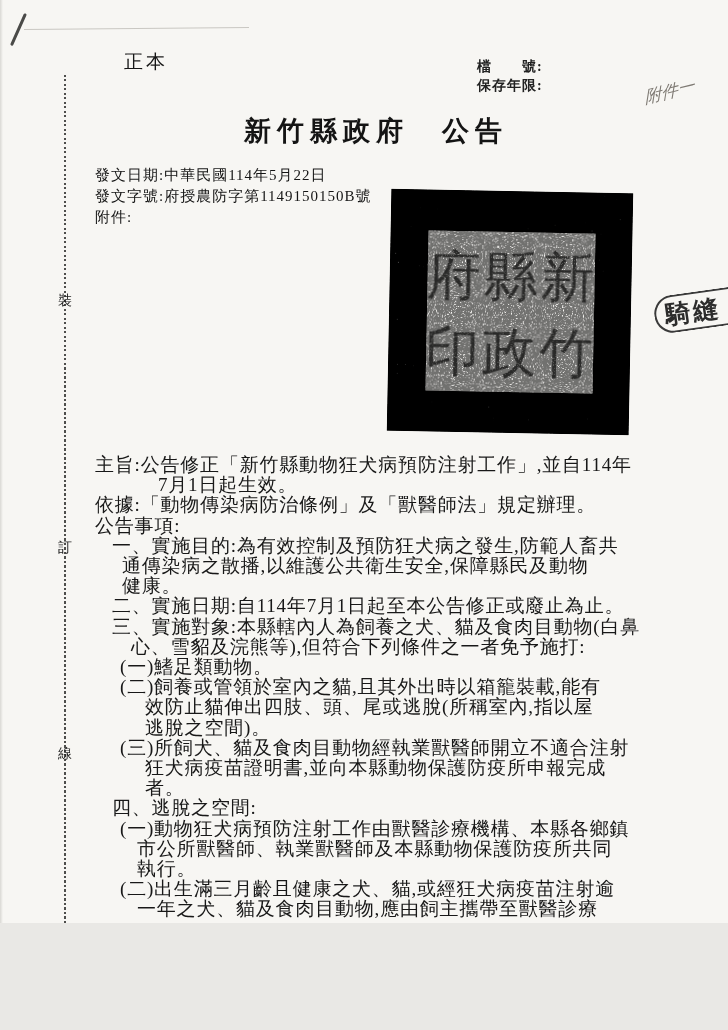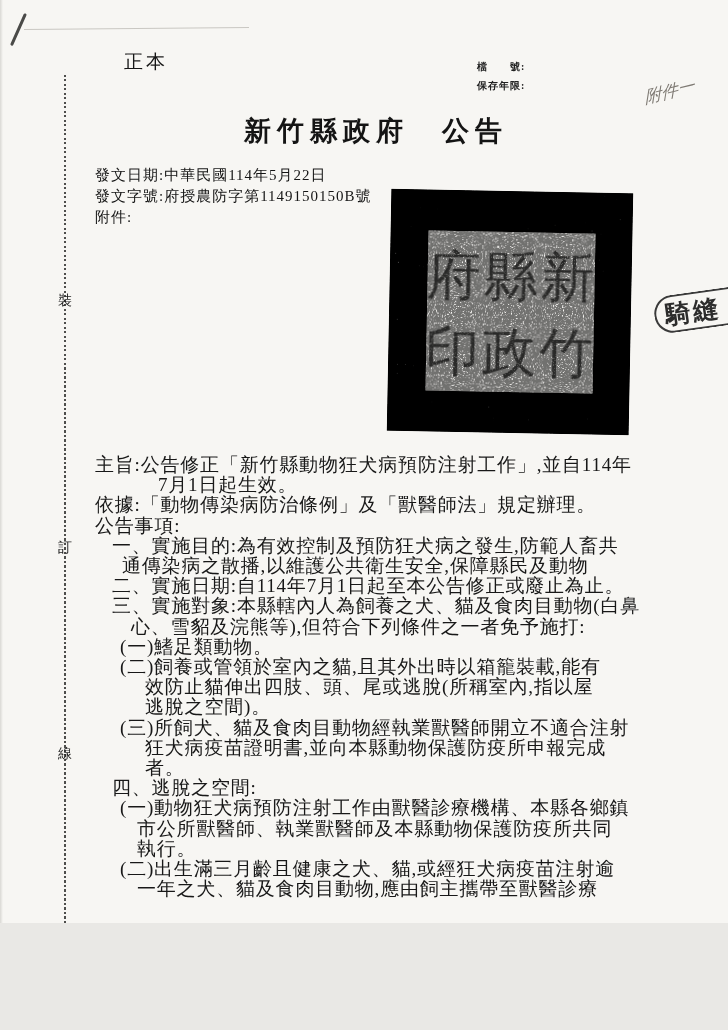--- a/index.html
+++ b/index.html
@@ -11,21 +11,21 @@
   }
   
   .edge-left{position:absolute;left:0;top:0;width:3px;height:1030px;
     background:linear-gradient(to right,#d9d8d4,rgba(217,216,212,0));}
   .artifact-slash{position:absolute;left:17px;top:12px;width:2.5px;height:35px;
     background:#4a4a48;transform:rotate(24deg);border-radius:2px;}
   .artifact-topline{position:absolute;left:24px;top:28px;width:225px;height:1px;
     background:#c9c7c2;transform:rotate(-0.5deg);}
   
   .copy-type{position:absolute;left:124px;top:49px;font-size:19px;letter-spacing:3px;color:#161616;}
-  .fileno{position:absolute;left:477px;top:57px;font-size:10px;line-height:19px;
+  .fileno{position:absolute;left:477px;top:57px;font-size:14px;line-height:19px;
     letter-spacing:1px;color:#222;font-weight:600;}
   .handnote{position:absolute;left:644px;top:80px;font-size:17px;color:#6a655e;
     transform:rotate(-14deg) skewX(-10deg);font-style:italic;opacity:.85;white-space:nowrap;}
   .title{position:absolute;left:0;top:101px;width:728px;margin:12px;text-align:center;
     font-size:27px;font-weight:600;letter-spacing:6px;color:#141414;}
   .meta{position:absolute;left:95px;top:165px;font-size:15px;line-height:21px;
     letter-spacing:1px;color:#151515;}
   
   .seal{position:absolute;left:389px;top:191px;width:242px;height:242px;
     transform:rotate(1.1deg);}
@@ -117,20 +117,21 @@
   <div class="bind-mark bm1">訂</div>
   <div class="bind-mark bm2">線</div>
 
   <div class="body-text">
     <div class="line">主旨:公告修正「新竹縣動物狂犬病預防注射工作」,並自114年</div>
     <div class="line i63">7月1日起生效。</div>
     <div class="line">依據:「動物傳染病防治條例」及「獸醫師法」規定辦理。</div>
     <div class="line">公告事項:</div>
     <div class="line i17">一、實施目的:為有效控制及預防狂犬病之發生,防範人畜共</div>
     <div class="line i27">通傳染病之散播,以維護公共衛生安全,保障縣民及動物</div>
+    <div class="line i27">健康。</div>
     <div class="line i17">二、實施日期:自114年7月1日起至本公告修正或廢止為止。</div>
     <div class="line i17">三、實施對象:本縣轄內人為飼養之犬、貓及食肉目動物(白鼻</div>
     <div class="line i36">心、雪貂及浣熊等),但符合下列條件之一者免予施打:</div>
     <div class="line i25">(一)鰭足類動物。</div>
     <div class="line i25">(二)飼養或管領於室內之貓,且其外出時以箱籠裝載,能有</div>
     <div class="line i50">效防止貓伸出四肢、頭、尾或逃脫(所稱室內,指以屋</div>
     <div class="line i50">逃脫之空間)。</div>
     <div class="line i25">(三)所飼犬、貓及食肉目動物經執業獸醫師開立不適合注射</div>
     <div class="line i50">狂犬病疫苗證明書,並向本縣動物保護防疫所申報完成</div>
     <div class="line i50">者。</div>

